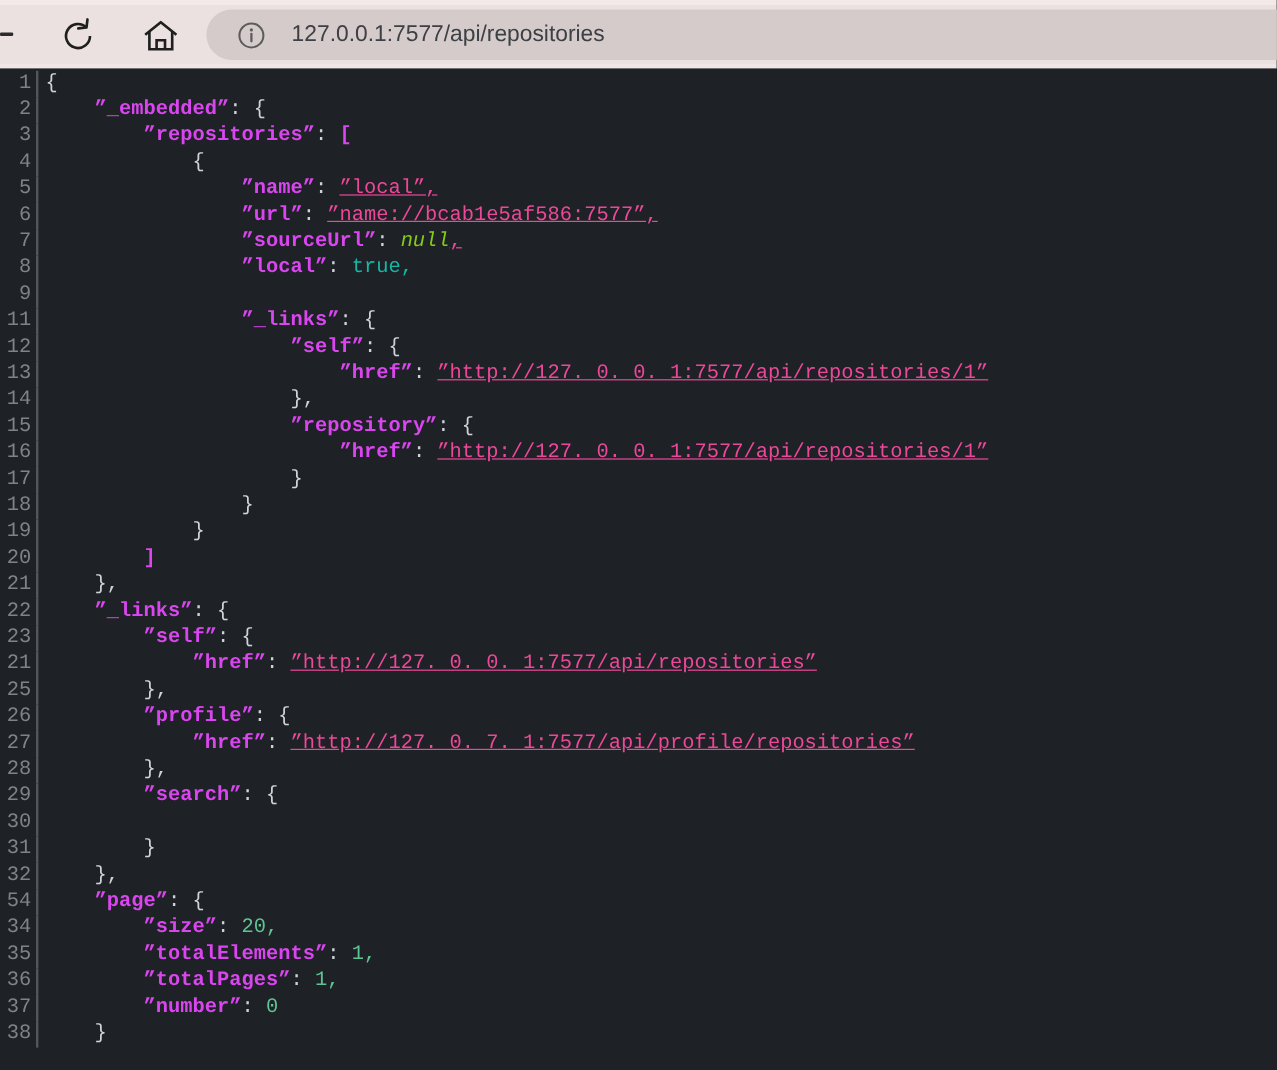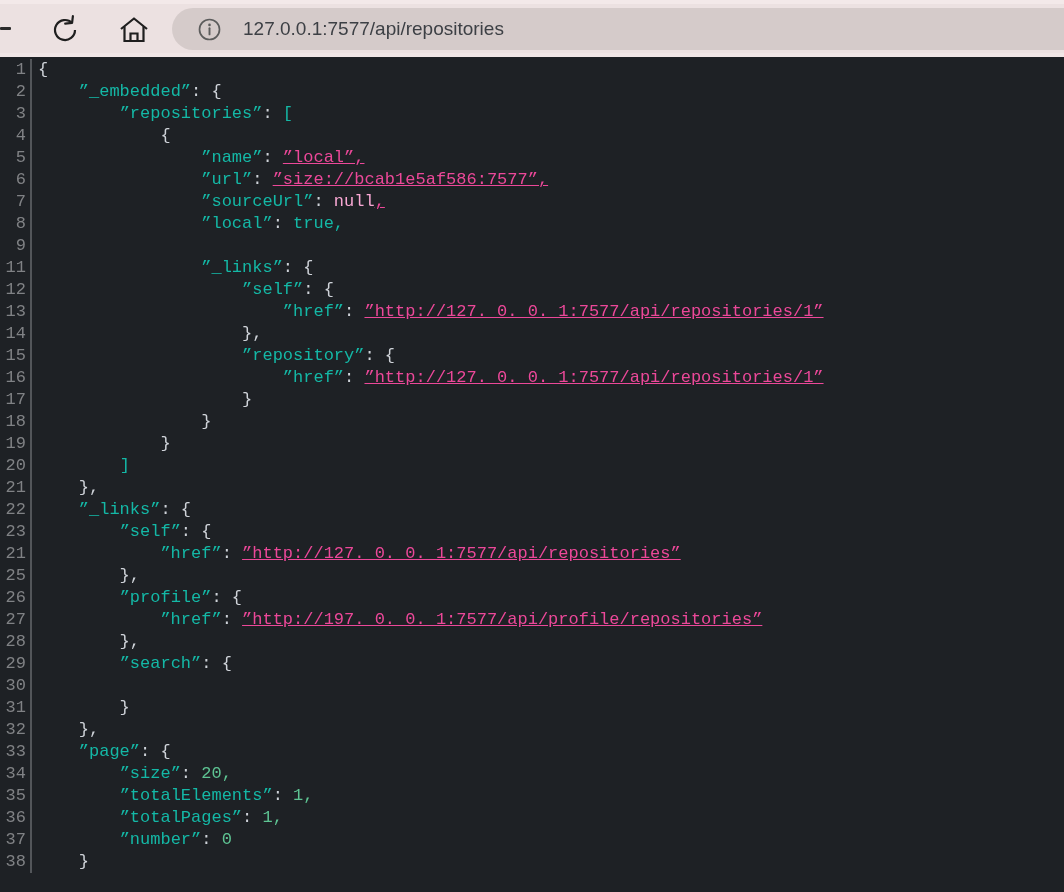--- a/index.html
+++ b/index.html
@@ -45,23 +45,23 @@
     font-size:17px;
   }
   .line{display:flex;height:22px;line-height:22px;}
   .ln{
     flex:0 0 26px;width:26px;text-align:right;padding-right:4px;
     border-right:2px solid #53565a;color:#808285;
     user-select:none;
   }
   .codeline{white-space:pre;padding-left:6px;}
   .tok-p{color:#cfd3d9;}
-  .tok-k{color:#14b8a6;}
+  .tok-k{color:#d946ef;font-weight:bold;}
   .tok-s{color:#ec4899;text-decoration:underline;}
-  .tok-n{color:#f9a8d4;}
+  .tok-n{color:#84cc16;font-style:italic;}
   .tok-b{color:#14b8a6;}
   .tok-m{color:#5ec493;}
   .caret{
     display:inline-block;width:2px;height:19px;background:#e9e9e9;
     vertical-align:middle;margin-left:1px;margin-top:-3px;
   }
 </style>
 </head>
 <body>
 
@@ -114,21 +114,21 @@
         <div class="line">
           <span class="ln">4</span>
           <span class="codeline"><span class="tok-p">            {</span></span>
         </div>
         <div class="line">
           <span class="ln">5</span>
           <span class="codeline"><span class="tok-p">                </span><span class="tok-k">”name”</span><span class="tok-p">: </span><span class="tok-s">”local”,</span></span>
         </div>
         <div class="line">
           <span class="ln">6</span>
-          <span class="codeline"><span class="tok-p">                </span><span class="tok-k">”url”</span><span class="tok-p">: </span><span class="tok-s">”size://bcab1e5af586:7577”,</span></span>
+          <span class="codeline"><span class="tok-p">                </span><span class="tok-k">”url”</span><span class="tok-p">: </span><span class="tok-s">”name://bcab1e5af586:7577”,</span></span>
         </div>
         <div class="line">
           <span class="ln">7</span>
           <span class="codeline"><span class="tok-p">                </span><span class="tok-k">”sourceUrl”</span><span class="tok-p">: </span><span class="tok-n">null</span><span class="tok-s">,</span></span>
         </div>
         <div class="line">
           <span class="ln">8</span>
           <span class="codeline"><span class="tok-p">                </span><span class="tok-k">”local”</span><span class="tok-p">: </span><span class="tok-b">true,</span></span>
         </div>
         <div class="line">
@@ -193,21 +193,21 @@
         <div class="line">
           <span class="ln">25</span>
           <span class="codeline"><span class="tok-p">        },</span></span>
         </div>
         <div class="line">
           <span class="ln">26</span>
           <span class="codeline"><span class="tok-p">        </span><span class="tok-k">”profile”</span><span class="tok-p">: {</span></span>
         </div>
         <div class="line">
           <span class="ln">27</span>
-          <span class="codeline"><span class="tok-p">            </span><span class="tok-k">”href”</span><span class="tok-p">: </span><span class="tok-s">”http://197. 0. 0. 1:7577/api/profile/repositories”</span></span>
+          <span class="codeline"><span class="tok-p">            </span><span class="tok-k">”href”</span><span class="tok-p">: </span><span class="tok-s">”http://127. 0. 7. 1:7577/api/profile/repositories”</span></span>
         </div>
         <div class="line">
           <span class="ln">28</span>
           <span class="codeline"><span class="tok-p">        },</span></span>
         </div>
         <div class="line">
           <span class="ln">29</span>
           <span class="codeline"><span class="tok-p">        </span><span class="tok-k">”search”</span><span class="tok-p">: {</span></span>
         </div>
         <div class="line">
@@ -215,21 +215,21 @@
         </div>
         <div class="line">
           <span class="ln">31</span>
           <span class="codeline"><span class="tok-p">        }</span></span>
         </div>
         <div class="line">
           <span class="ln">32</span>
           <span class="codeline"><span class="tok-p">    },</span></span>
         </div>
         <div class="line">
-          <span class="ln">33</span>
+          <span class="ln">54</span>
           <span class="codeline"><span class="tok-p">    </span><span class="tok-k">”page”</span><span class="tok-p">: {</span></span>
         </div>
         <div class="line">
           <span class="ln">34</span>
           <span class="codeline"><span class="tok-p">        </span><span class="tok-k">”size”</span><span class="tok-p">: </span><span class="tok-m">20,</span></span>
         </div>
         <div class="line">
           <span class="ln">35</span>
           <span class="codeline"><span class="tok-p">        </span><span class="tok-k">”totalElements”</span><span class="tok-p">: </span><span class="tok-m">1,</span></span>
         </div>

